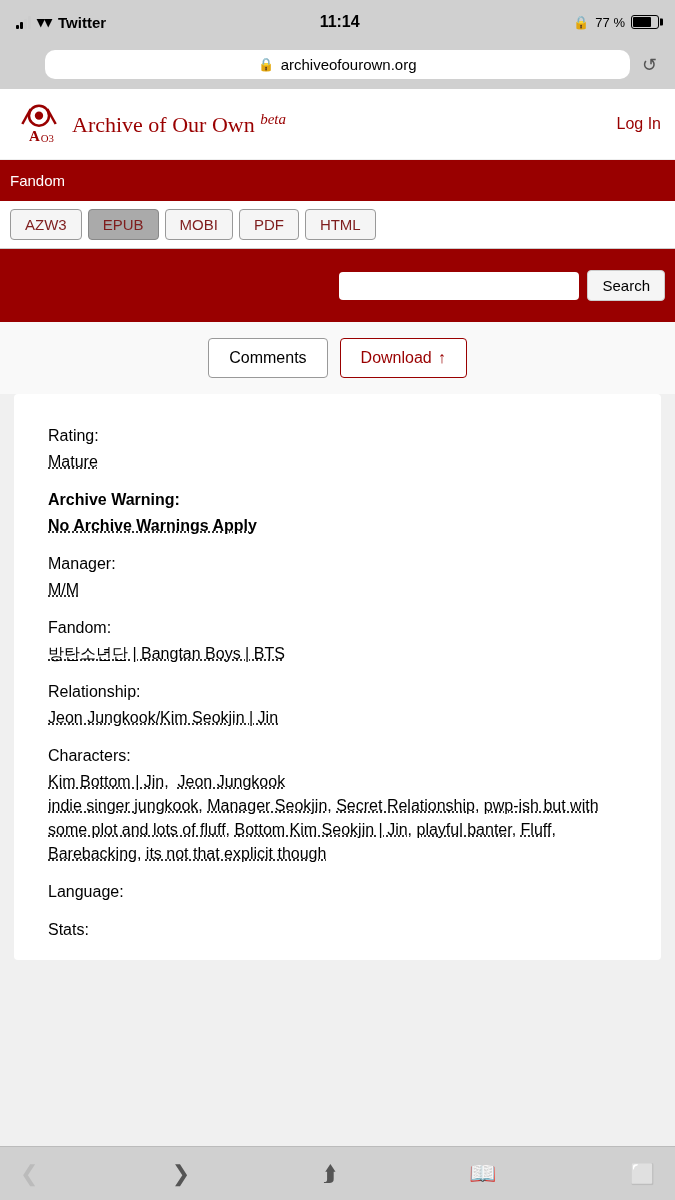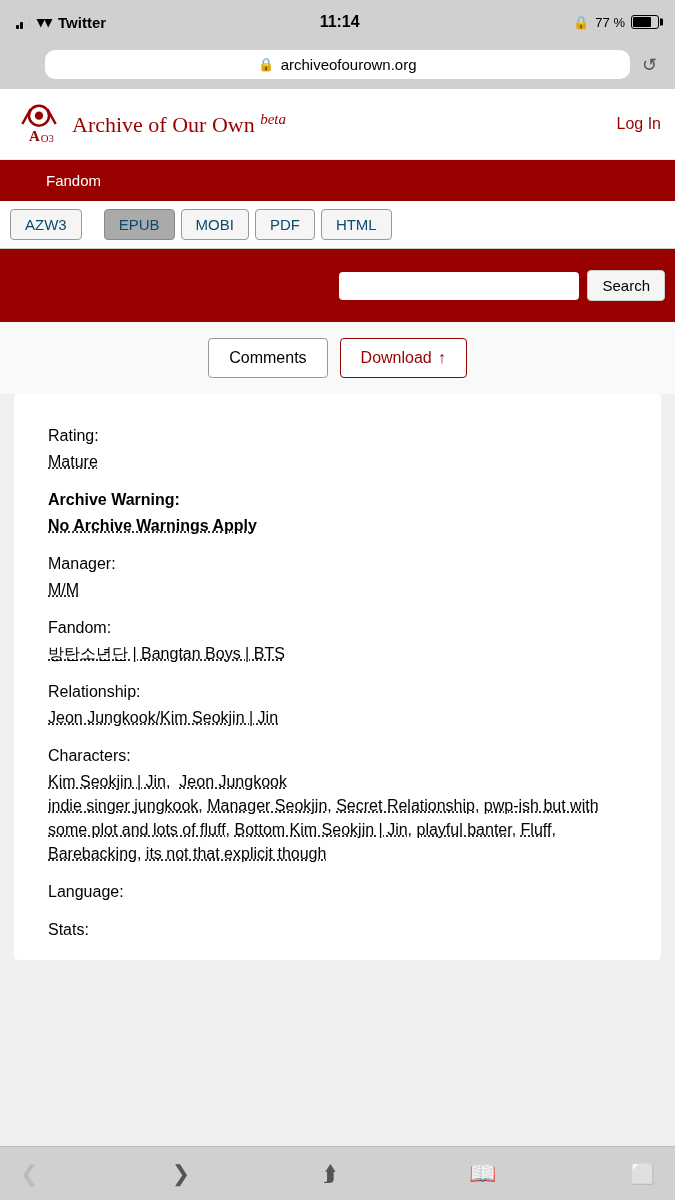--- a/index.html
+++ b/index.html
@@ -70,21 +70,20 @@
 
     
     .nav-bar {
       background: #900;
       padding: 0;
     }
     .nav-top {
       display: flex;
       align-items: center;
       padding: 4px 10px;
-      margin-left: 36px;
     }
     .nav-fandom {
       color: white;
       font-size: 15px;
       padding: 8px 0;
     }
 
     
     .format-bar {
       background: white;
@@ -93,27 +92,26 @@
       display: flex;
       gap: 6px;
       flex-wrap: wrap;
     }
     .format-btn {
       border: 1px solid #999;
       border-radius: 4px;
       padding: 6px 14px;
       font-size: 15px;
       background: #f5f5f5;
-      color: #0c4a6e;
+      color: #7f1d1d;
       cursor: pointer;
     }
     .format-btn.active {
       background: #aaa;
       border-color: #888;
-      margin-left: 16px;
     }
 
     
     .search-bar {
       background: #900;
       padding: 21px 10px;
       display: flex;
       align-items: center;
       justify-content: flex-end;
       gap: 8px;
@@ -302,21 +300,21 @@
   <div class="meta-value"><a class="meta-link">M/M</a></div>
 
   <div class="meta-label">Fandom:</div>
   <div class="meta-value"><a class="meta-link">방탄소년단 | Bangtan Boys | BTS</a></div>
 
   <div class="meta-label">Relationship:</div>
   <div class="meta-value"><a class="meta-link">Jeon Jungkook/Kim Seokjin | Jin</a></div>
 
   <div class="meta-label">Characters:</div>
   <div class="meta-value">
-    <a class="meta-link">Kim Seokjin | Jin</a>,&nbsp;
+    <a class="meta-link">Kim Bottom | Jin</a>,&nbsp;
     <a class="meta-link">Jeon Jungkook</a>
   </div>
 
   <div class="meta-value" id="tags-container"><a class="meta-link">indie singer jungkook</a>,  <a class="meta-link">Manager Seokjin</a>,  <a class="meta-link">Secret Relationship</a>,  <a class="meta-link">pwp-ish but with some plot and lots of fluff</a>,  <a class="meta-link">Bottom Kim Seokjin | Jin</a>,  <a class="meta-link">playful banter</a>,  <a class="meta-link">Fluff</a>,  <a class="meta-link">Barebacking</a>,  <a class="meta-link">its not that explicit though</a></div>
 
   <div class="meta-label" style="margin-top:14px;">Language:</div>
 
   <div class="meta-label">Stats:</div>
 
 </div>

